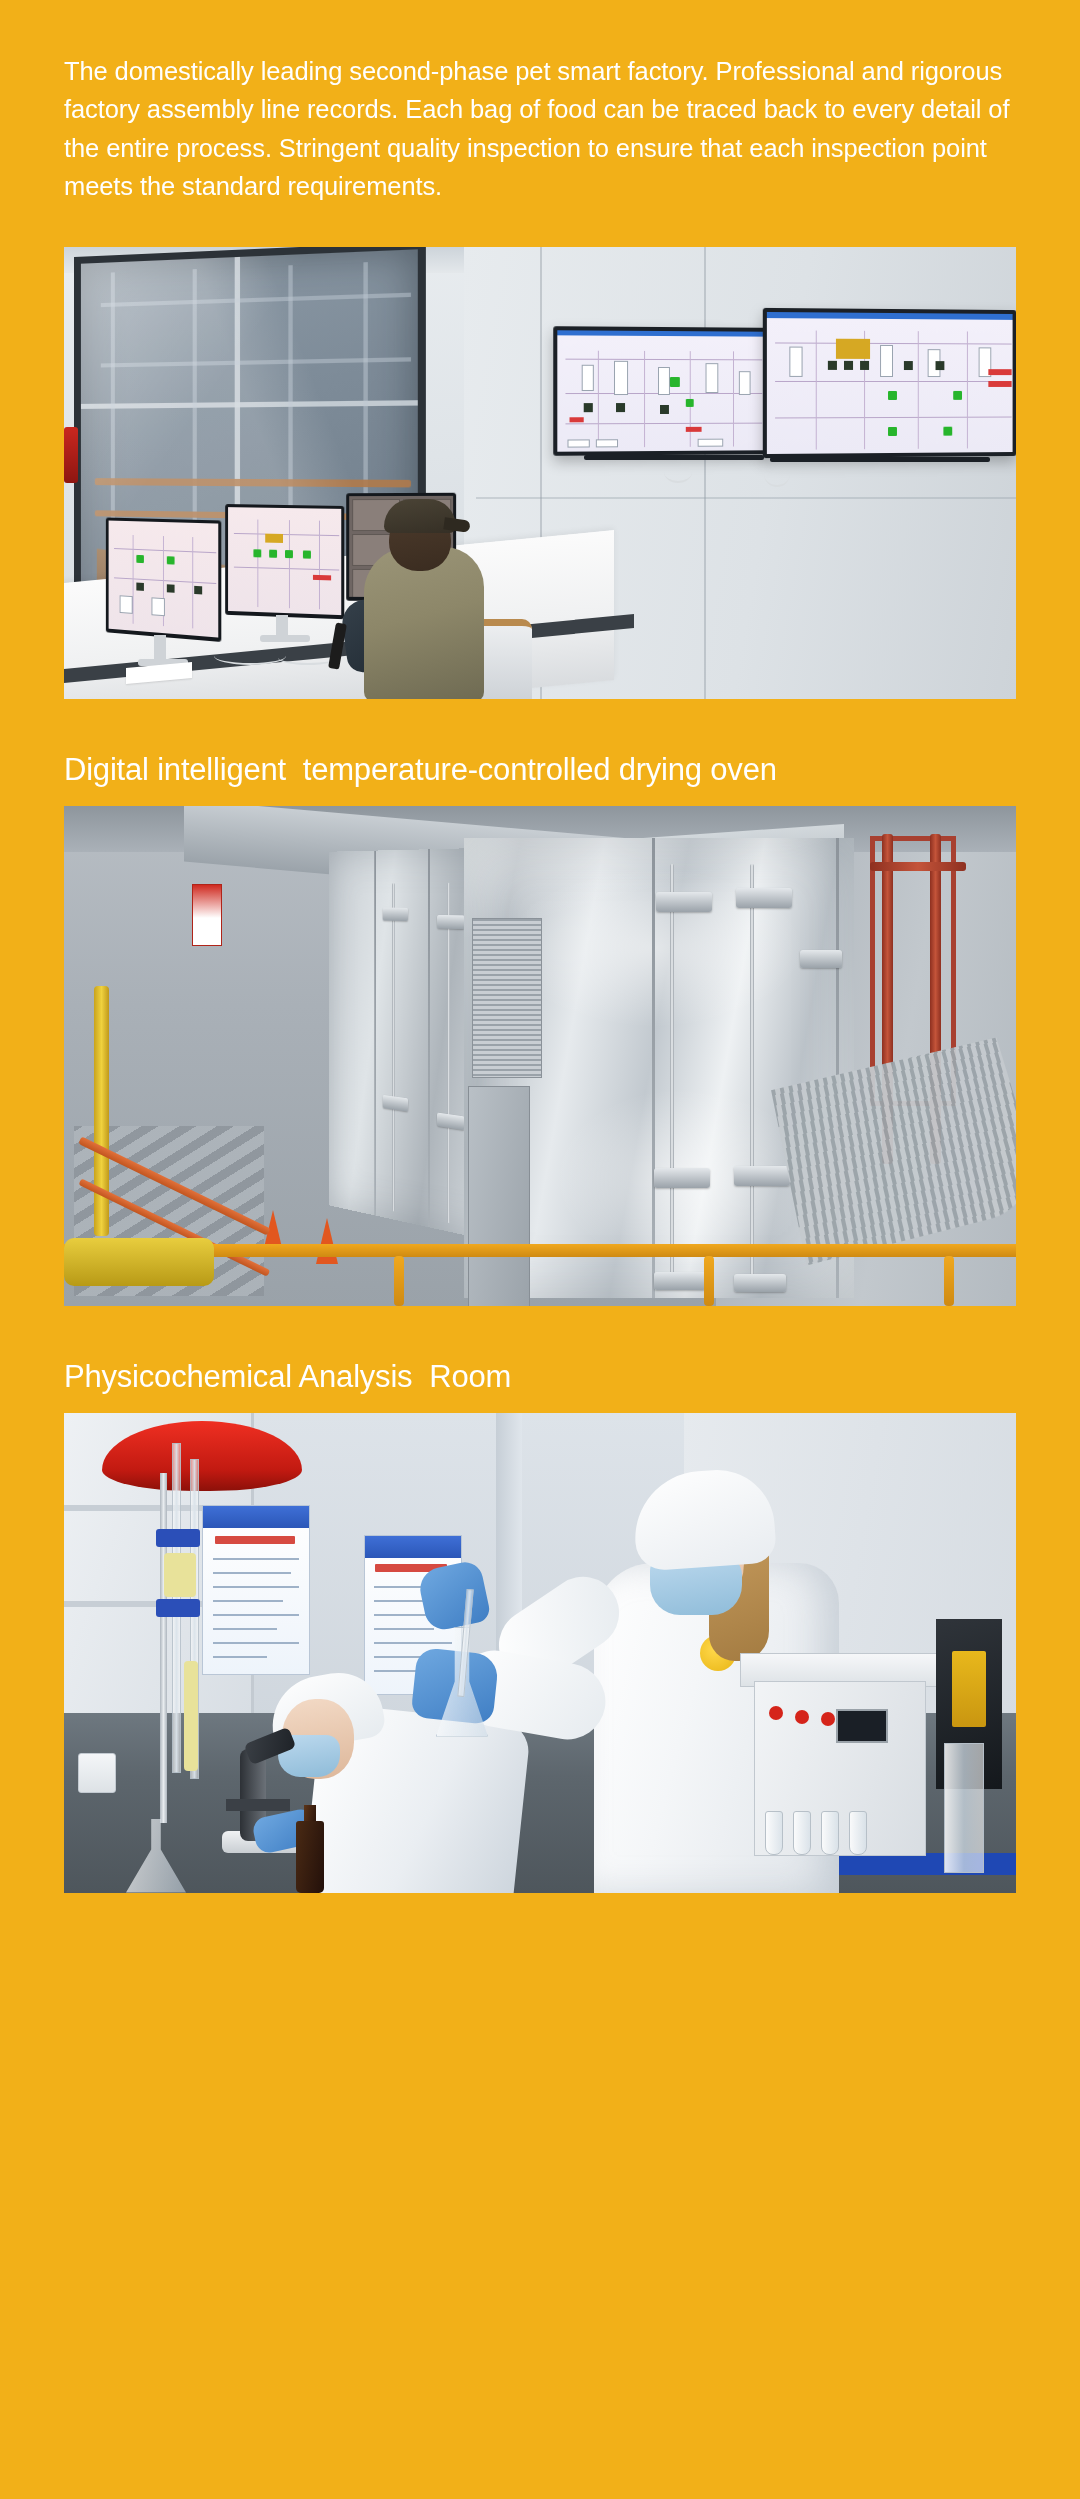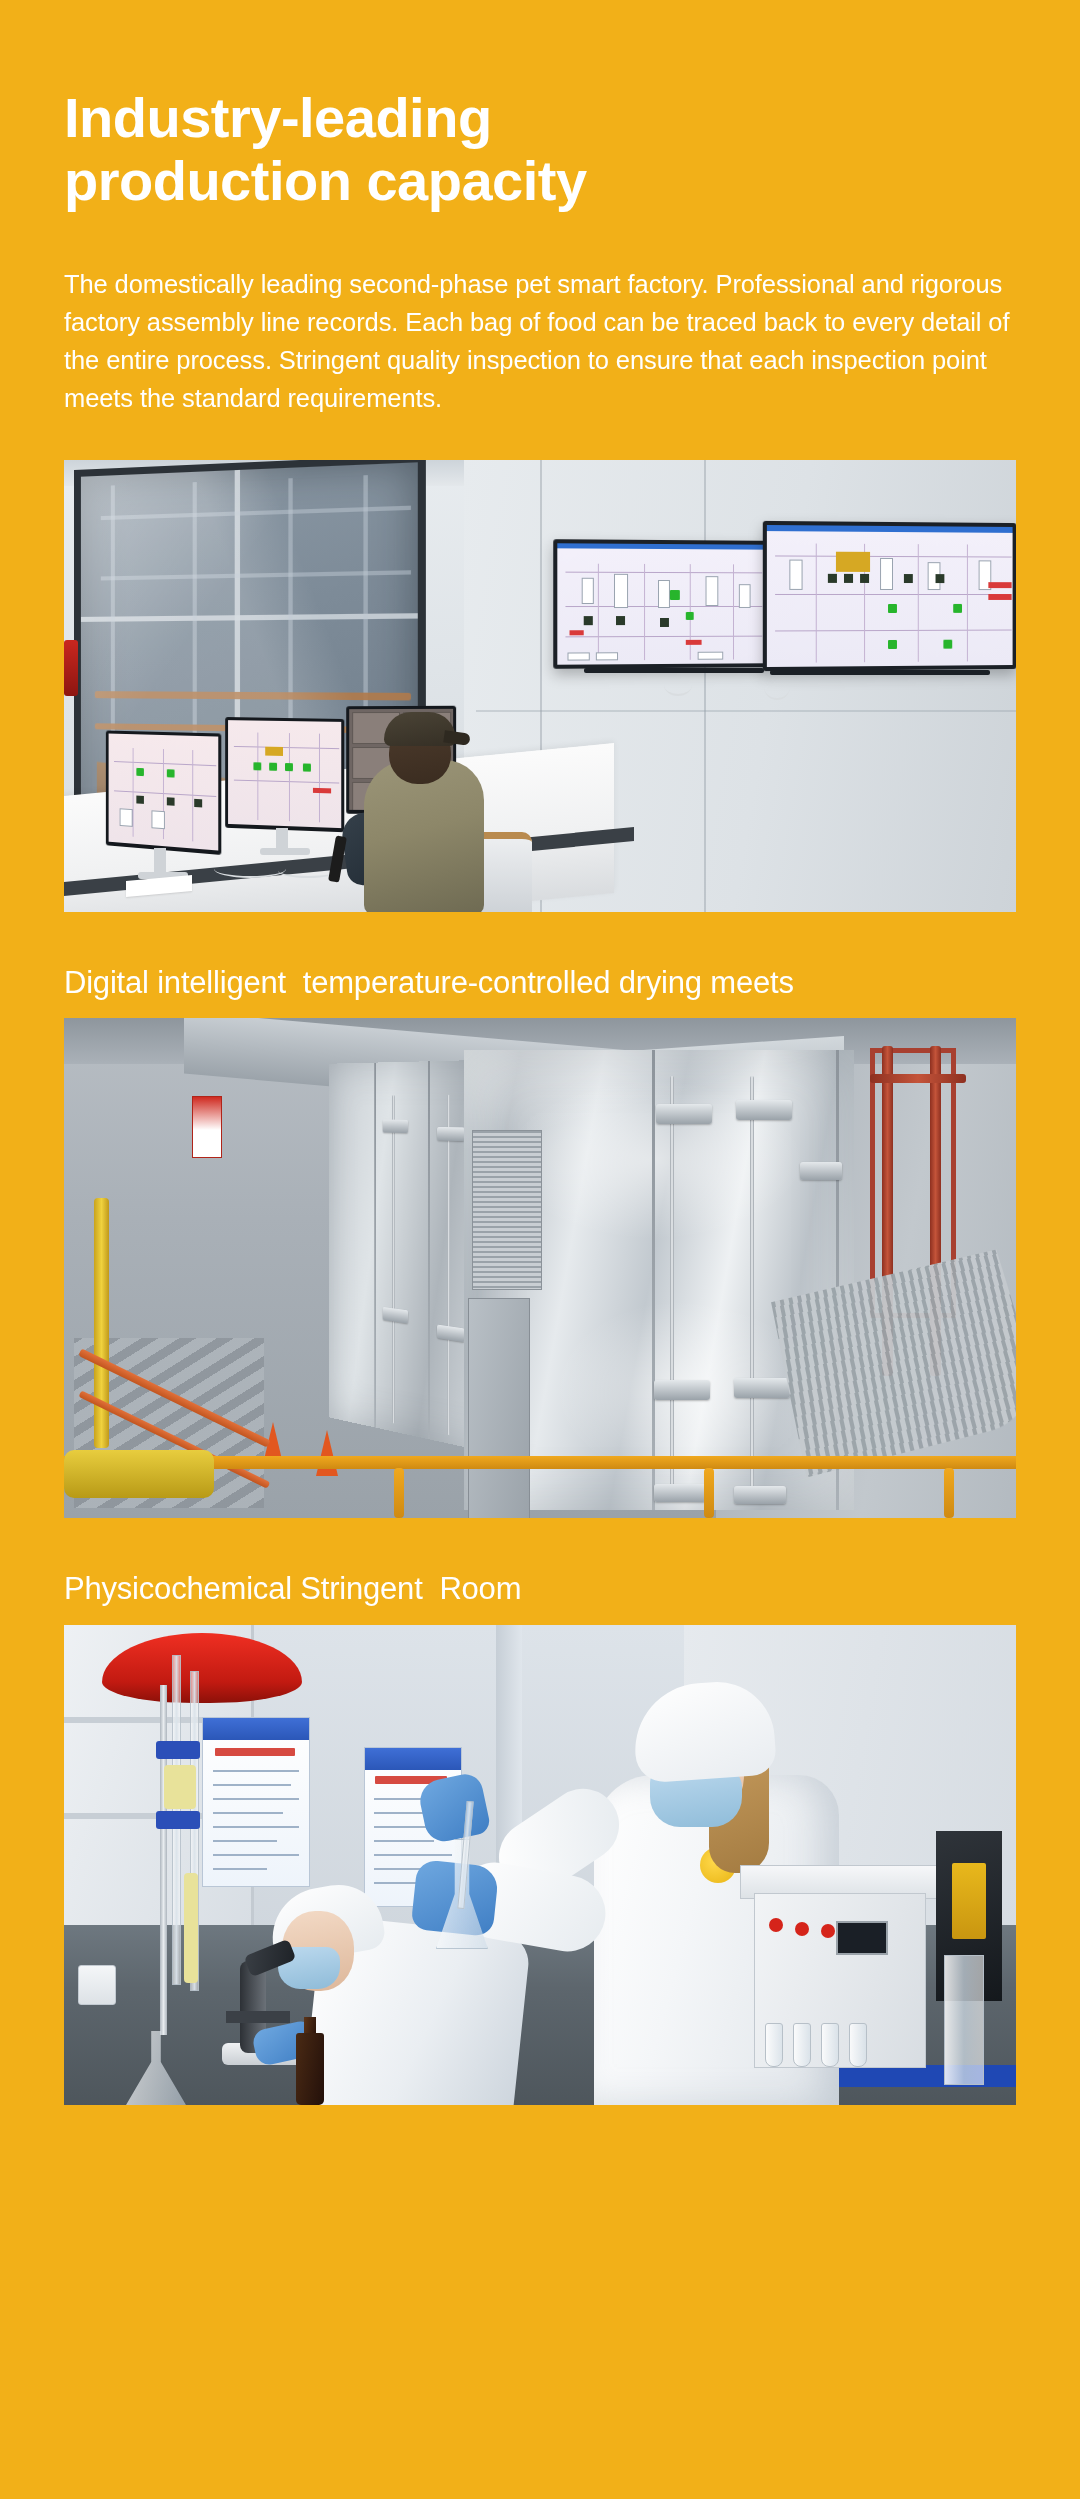--- a/index.html
+++ b/index.html
@@ -470,22 +470,20 @@
     position:absolute; left:62px; top:406px; width:60px; height:74px;
     background:linear-gradient(100deg,rgba(255,255,255,.7),rgba(205,218,230,.55));
     clip-path: polygon(42% 0, 58% 0, 58% 42%, 100% 100%, 0 100%, 42% 42%);
   }
 </style>
 </head>
 <body style="background: rgb(242, 176, 24);">
 
 <div class="page">
 
-  <h1 class="hero-title">Industry-leading
-production capacity</h1>
 
   <p class="hero-body">The domestically leading second-phase pet smart factory. Professional and rigorous factory assembly line records. Each bag of food can be traced back to every detail of the entire process. Stringent quality inspection to ensure that each inspection point meets the standard requirements.</p>
 
   <div class="section sec1">
 
     <div class="photo p1 cc">
       <div class="ceiling"></div>
       <div class="wall-right"></div>
       <div class="wall-seam" style="left:476px"></div>
       <div class="wall-seam" style="left:640px"></div>
@@ -621,21 +619,21 @@
       <div class="person-arm"></div>
       <div class="person-body"></div>
       <div class="radio"></div>
       <div class="person-head"></div>
       <div class="person-cap"></div>
       <div class="cap-brim"></div>
     </div>
   </div>
 
   <div class="section sec2">
-    <div class="section-title">Digital intelligent  temperature-controlled drying meets</div>
+    <div class="section-title">Digital intelligent  temperature-controlled drying oven</div>
 
     <div class="photo p2 ov">
       <div class="colgray"></div>
       <div class="back-wall"></div>
       <div class="ceil"></div>
       <div class="duct"></div>
       <div class="duct2"></div>
 
       <div class="stairs"></div>
       <div class="yellow-pipe"></div>
@@ -691,21 +689,21 @@
       <div class="rail-o" style="left:16px;top:372px;width:210px;height:7px;transform:rotate(26deg);transform-origin:left center"></div>
       <div class="rail-y" style="left:-4px;top:438px;width:960px;height:13px"></div>
       <div class="rail-y" style="left:330px;top:450px;width:10px;height:50px"></div>
       <div class="rail-y" style="left:640px;top:450px;width:10px;height:50px"></div>
       <div class="rail-y" style="left:880px;top:450px;width:10px;height:50px"></div>
       <div class="ybigpipe"></div>
     </div>
   </div>
 
   <div class="section sec3">
-    <div class="section-title">Physicochemical Stringent  Room</div>
+    <div class="section-title">Physicochemical Analysis  Room</div>
 
     <div class="photo p3 lab">
       <div class="wall"></div>
       <div class="wall-r"></div>
       <div class="wall-corner"></div>
       <div class="bench-top"></div>
       <div class="bench"></div>
       <div class="blue-strip"></div>
 
       <div class="hood">

